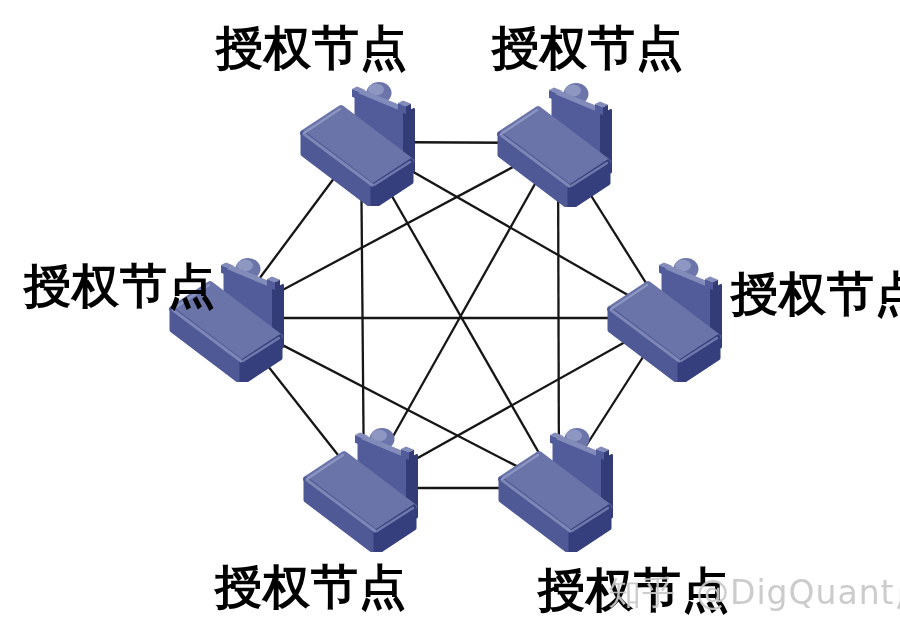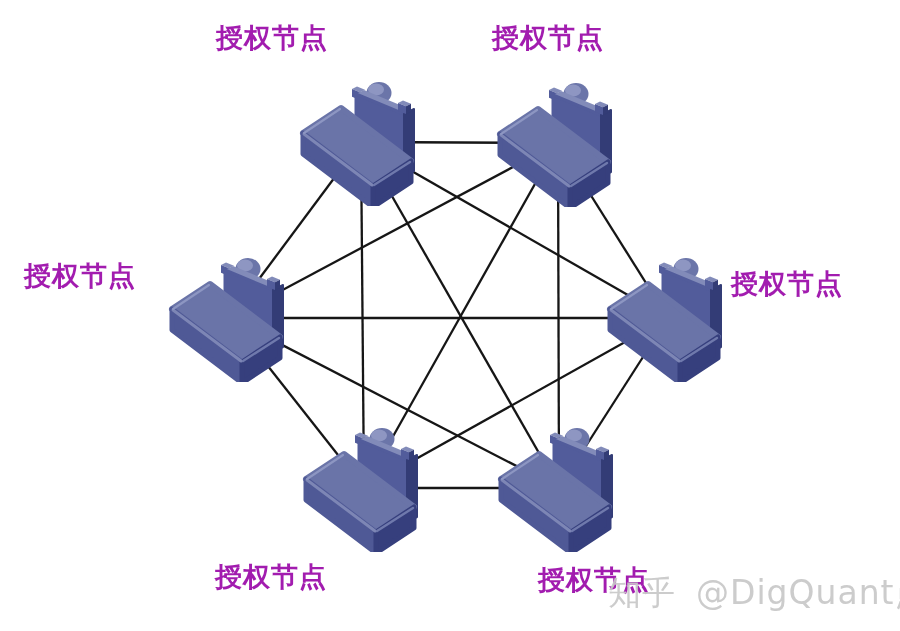--- a/index.html
+++ b/index.html
@@ -18,23 +18,23 @@
   }
   .node-icon {
     position: absolute;
     width: 130px;
     height: 130px;
     z-index: 2;
   }
   .node-label {
     position: absolute;
     z-index: 3;
-    font-size: 27px;
+    font-size: 47px;
     font-weight: 800;
-    color: #a21caf;
+    color: #000000;
     line-height: 1;
     letter-spacing: 1px;
     white-space: nowrap;
   }
   .watermark {
     position: absolute;
     left: 608px;
     top: 576px;
     z-index: 4;
     font-size: 33px;

